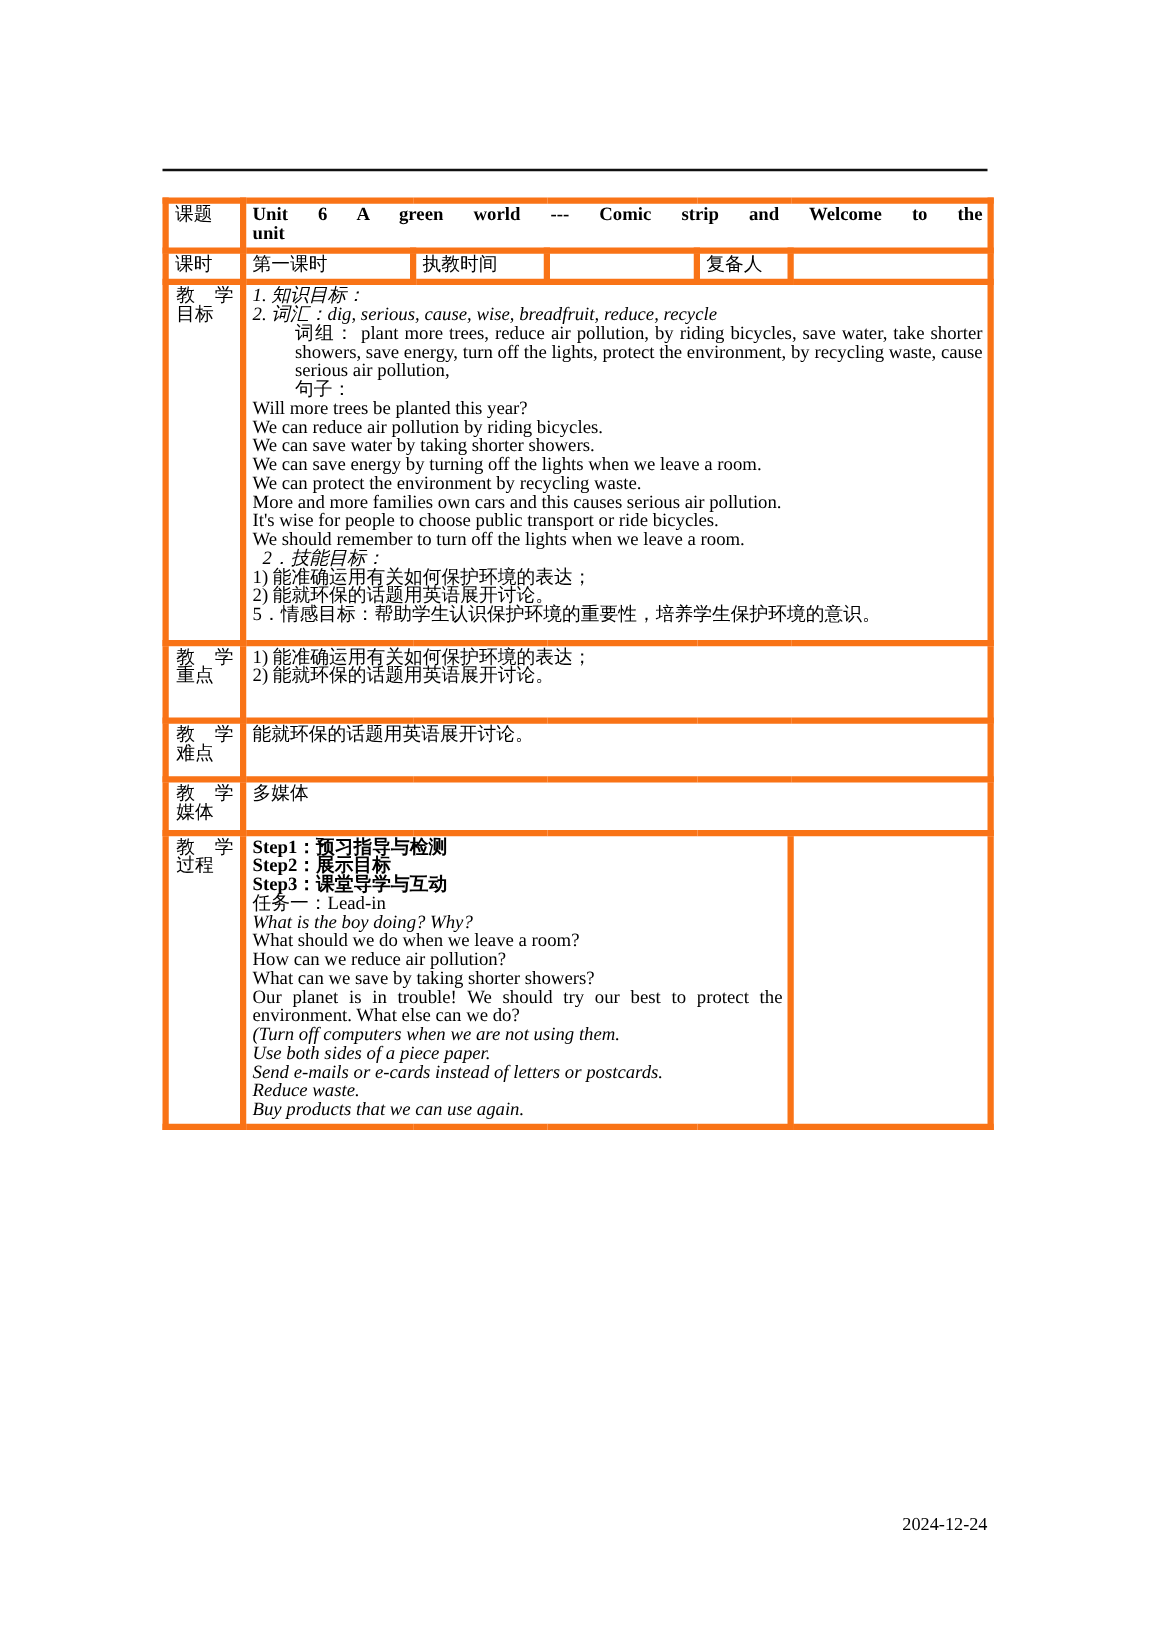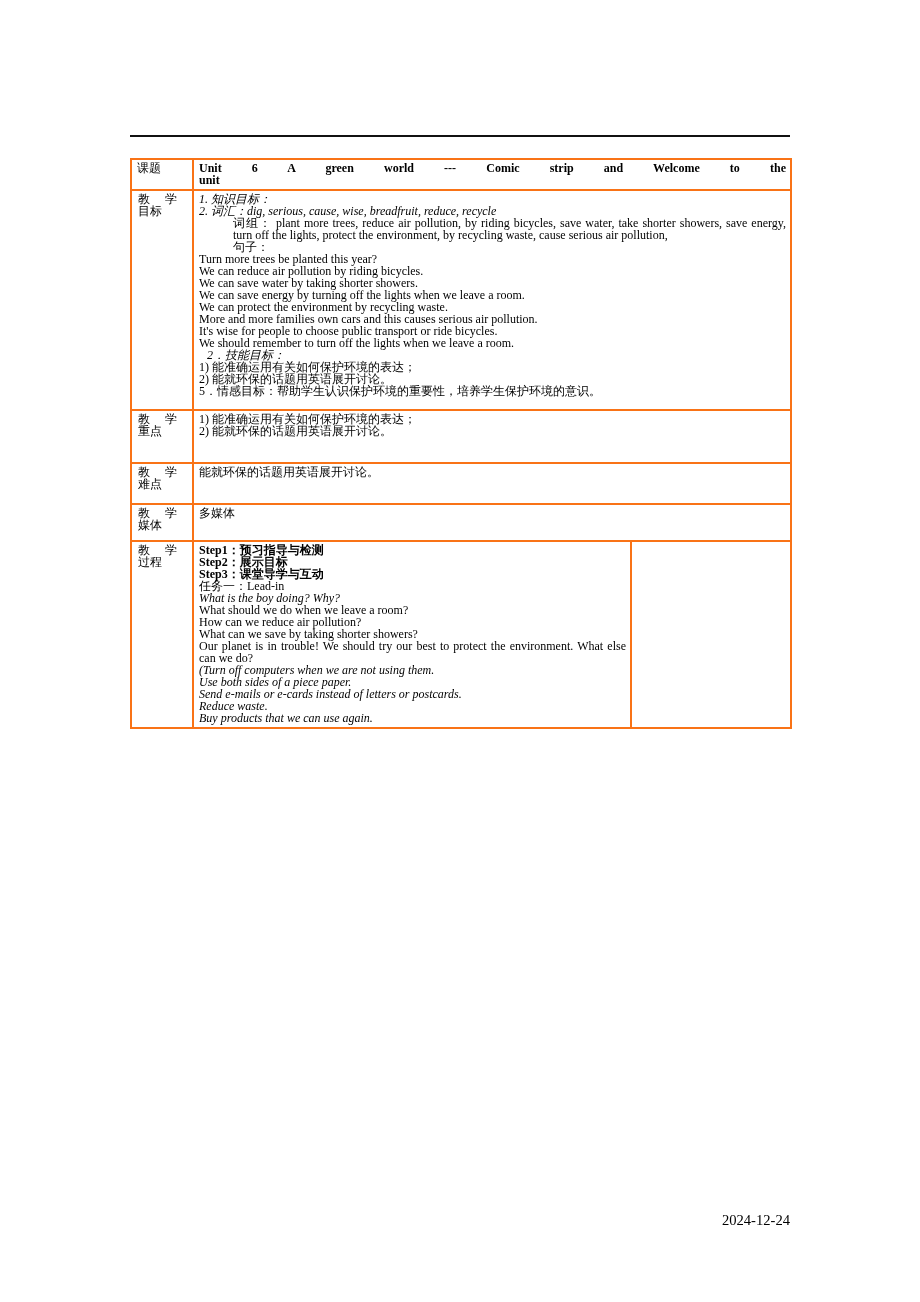--- a/index.html
+++ b/index.html
@@ -57,24 +57,24 @@
     position: absolute;
     left: 130px;
     top: 158px;
     width: 660px;
     border-collapse: collapse;
     table-layout: fixed;
     z-index: 3;
     background: transparent;
   }
   #lesson-table td {
-    border: 2px solid #f97316;
+    border: 5px solid #f97316;
     vertical-align: top;
     padding: 2px 4px 3px 5px;
-    font-size: 12px;
+    font-size: 15px;
     line-height: 1.0;
     background: transparent;
   }
 
   
   .lbl {
     width: 62px;
     font-size: 14.6px;
     line-height: 1.32;
     padding: 3px 5px 3px 6px;
@@ -164,32 +164,40 @@
 
     <tbody>
         <tr>
       <td class="lbl single">课题</td>
       <td class="title-cell" colspan="5">
         <span class="ln ln1">Unit 6 A green world --- Comic strip and Welcome to the</span>
         <span class="ln">unit</span>
       </td>
     </tr>
 
+    <tr>
+      <td class="lbl single">课时</td>
+      <td class="kv">第一课时</td>
+      <td class="kv">执教时间</td>
+      <td class="kv">&nbsp;</td>
+      <td class="kv">复备人</td>
+      <td class="kv">&nbsp;</td>
+    </tr>
 
     <tr>
       <td class="lbl">
         <span class="l1">教 学</span>
         <span class="l2">目标</span>
       </td>
       <td class="body-cell" colspan="5">
         <p class="hang2 ind-half">1.  知识目标：</p>
         <p class="hang2 ind-half">2.  词汇：dig, serious, cause, wise, breadfruit, reduce, recycle</p>
         <p class="p-just ind2">词组： plant more trees, reduce air pollution, by riding bicycles, save water, take shorter showers, save energy, turn off the lights, protect the environment, by recycling waste, cause serious air pollution,</p>
         <p class="ind2">句子：</p>
-        <p>Turn more trees be planted this year?</p>
+        <p>Will more trees be planted this year?</p>
         <p>We can reduce air pollution by riding bicycles.</p>
         <p>We can save water by taking shorter showers.</p>
         <p>We can save energy by turning off the lights when we leave a room.</p>
         <p>We can protect the environment by recycling waste.</p>
         <p>More and more families own cars and this causes serious air pollution.</p>
         <p>It's wise for people to choose public transport or ride bicycles.</p>
         <p>We should remember to turn off the lights when we leave a room.</p>
         <p class="ind-half">2．技能目标：</p>
         <p>1) 能准确运用有关如何保护环境的表达；</p>
         <p>2) 能就环保的话题用英语展开讨论。</p>

